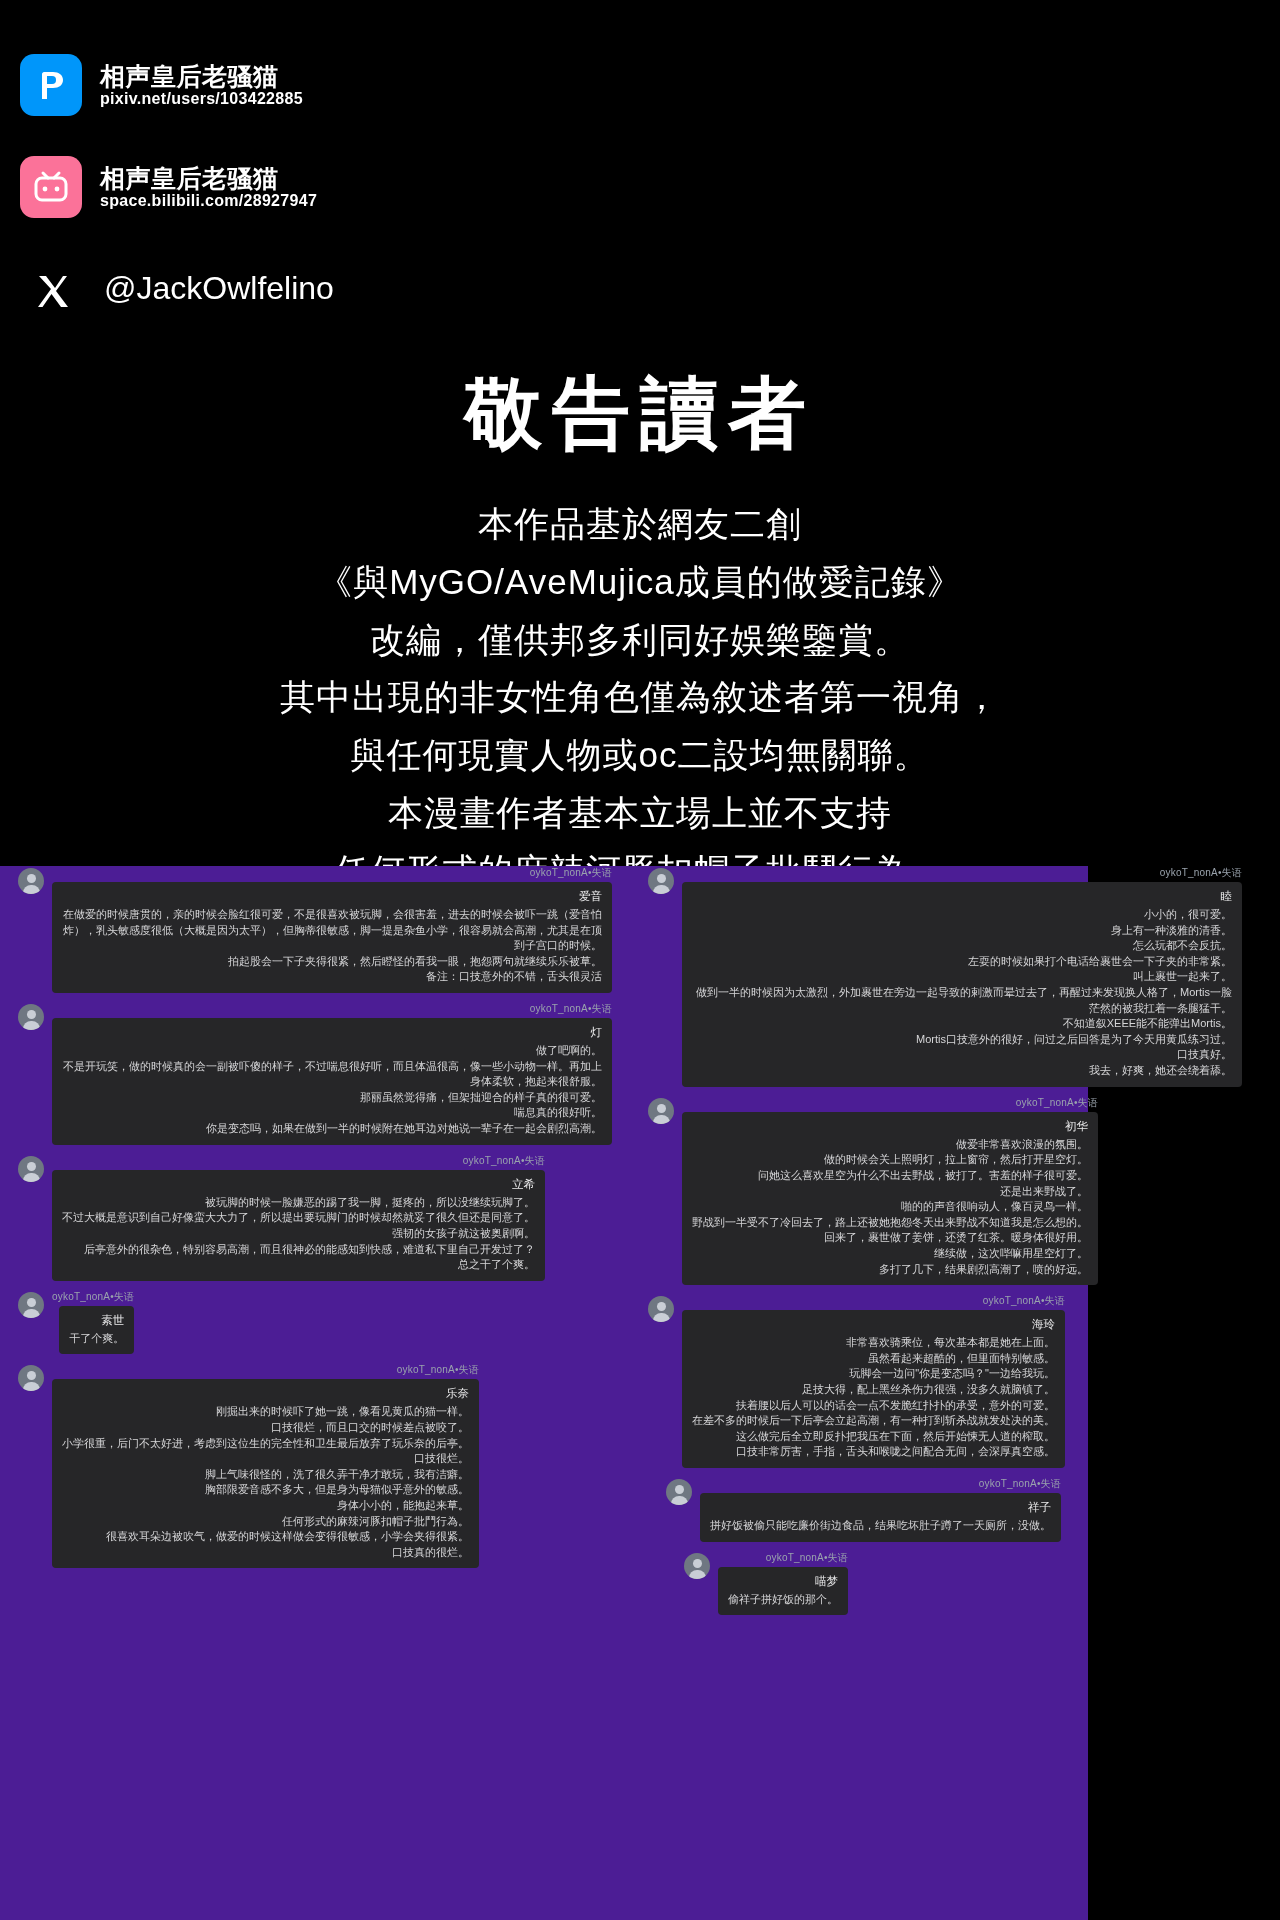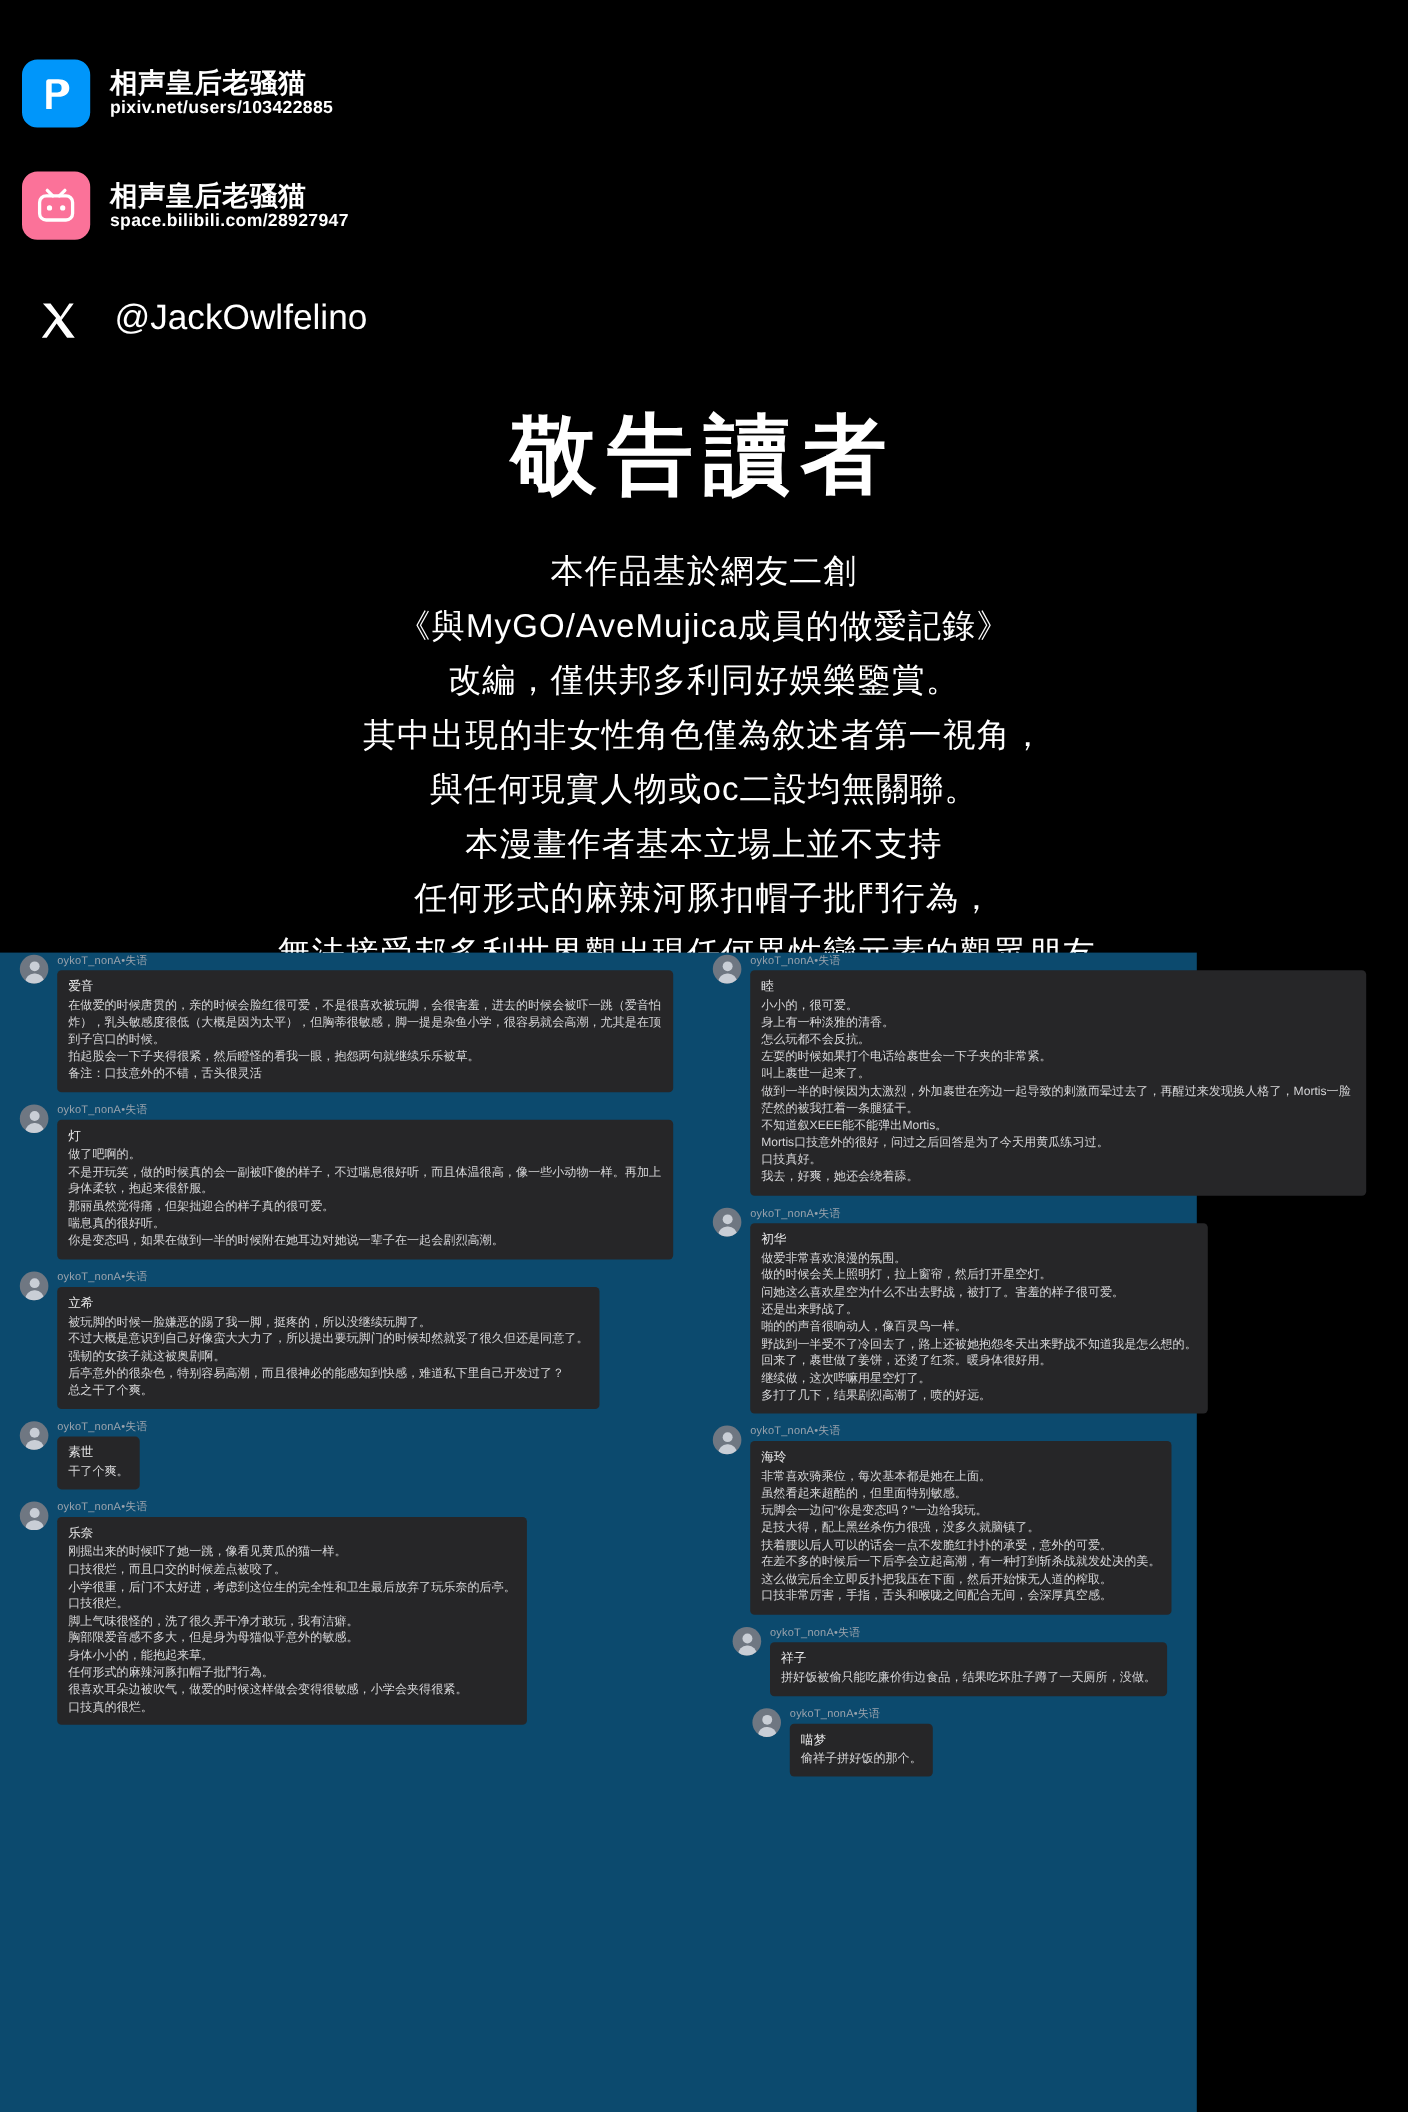--- a/index.html
+++ b/index.html
@@ -60,33 +60,34 @@
   }
   .notice-title {
     font-family: "Liberation Serif", "DejaVu Serif", serif;
     font-size: 78px;
     font-weight: bold;
     letter-spacing: 10px;
     margin-bottom: 28px;
   }
   .notice-line {
     font-family: "Liberation Sans", sans-serif;
-    font-size: 30px;
+    font-size: 35px;
     line-height: 1.65;
     letter-spacing: 1px;
   }
 
   
   .chat-area {
     position: absolute;
     top: 866px;
     left: 0;
     width: 1088px;
     height: 1054px;
-    background: #0c4a6e;
+    background: #4c1d95;
+    text-align: right;
   }
   .chat-col {
     position: absolute;
     top: 0;
     width: 600px;
   }
   .col-left  { left: 18px; }
   .col-right { left: 648px; }
 
   .msg {

